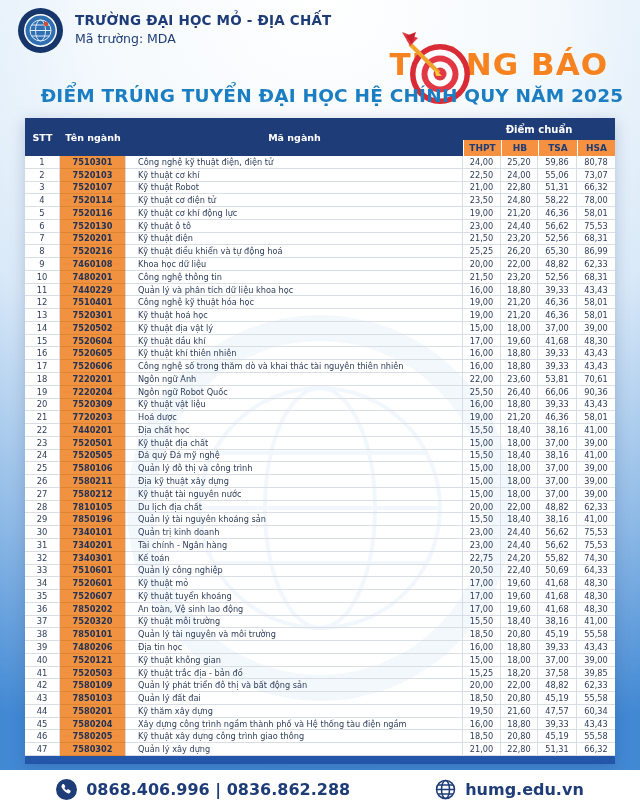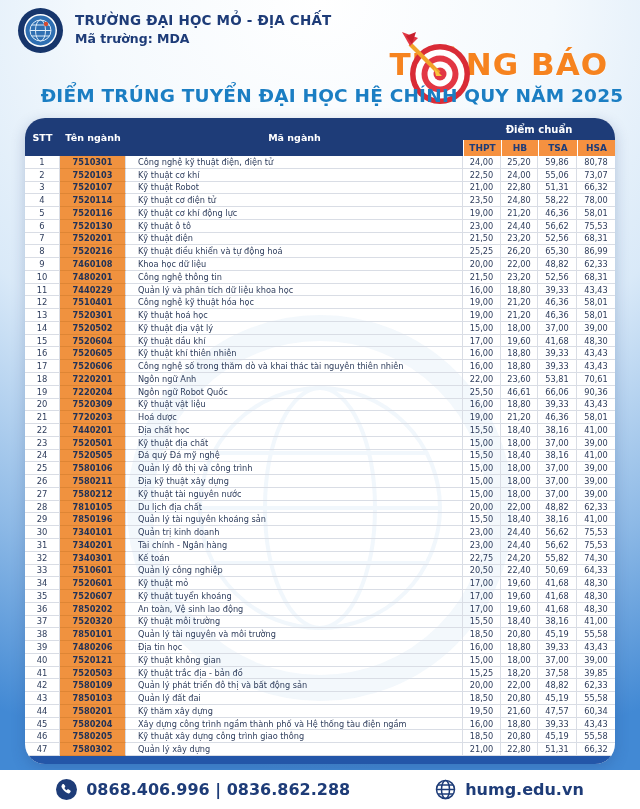--- a/index.html
+++ b/index.html
@@ -9,40 +9,40 @@
     font-family:"DejaVu Sans","Liberation Sans",sans-serif;
     width:640px; height:809px; overflow:hidden;
     background:
       radial-gradient(130% 95% at 50% 0%, #ffffff 0%, #f4f9fd 28%, #d9e9f8 52%, #8db9e6 78%, #4289d4 100%);
   }
 
   
   .logo { position:absolute; left:17px; top:7px; width:47px; height:47px; }
   .uni-info { position:absolute; left:75px; top:12px; color:#1e3c78; }
   .uni-name { font-size:13.5px; font-weight:bold; letter-spacing:.2px; }
-  .uni-code { font-size:12.5px; font-weight:bold; margin-top:3px; }
+  .uni-code { font-size:12.5px; font-weight:normal; margin-top:3px; }
 
   .title {
     position:absolute; top:46px; left:0; width:640px;
     text-align:right; padding-right:32px;
     font-size:31px; font-weight:bold; letter-spacing:1px;
     color:#f6831f;
     text-shadow:0 1px 0 rgba(255,255,255,.6);
   }
   .target { position:absolute; left:396px; top:30px; width:78px; height:78px; }
   .subtitle {
     position:absolute; top:85px; left:12px; width:640px;
     text-align:center; font-size:18.5px; font-weight:bold;
     color:#1b7ec3; letter-spacing:.2px;
   }
 
   
   .card {
     position:absolute; left:25px; top:118px; width:590px; height:646px;
-    background:#ffffff; border-radius:20px; overflow:hidden;
+    background:#ffffff; border-radius:0; overflow:hidden;
     box-shadow:0 4px 14px rgba(30,60,120,.25);
   }
   .watermark { position:absolute; left:95px; top:190px; width:400px; height:400px; opacity:.35; pointer-events:none; }
 
   .grid-cols { display:grid; grid-template-columns:35px 66px 1fr 38px 37px 39px 38px; }
 
   .thead {
     position:relative;
     display:grid;
     grid-template-columns:35px 66px 1fr 38px 37px 39px 38px;
@@ -322,21 +322,21 @@
     <div class="td c-score">23,60</div>
     <div class="td c-score">53,81</div>
     <div class="td c-score c-hsa">70,61</div>
   </div>
 
   <div class="tr grid-cols">
     <div class="td c-stt">19</div>
     <div class="td c-code">7220204</div>
     <div class="td c-name">Ngôn ngữ Robot Quốc</div>
     <div class="td c-score">25,50</div>
-    <div class="td c-score">46,61</div>
+    <div class="td c-score">26,40</div>
     <div class="td c-score">66,06</div>
     <div class="td c-score c-hsa">90,36</div>
   </div>
 
   <div class="tr grid-cols">
     <div class="td c-stt">20</div>
     <div class="td c-code">7520309</div>
     <div class="td c-name">Kỹ thuật vật liệu</div>
     <div class="td c-score">16,00</div>
     <div class="td c-score">18,80</div>

